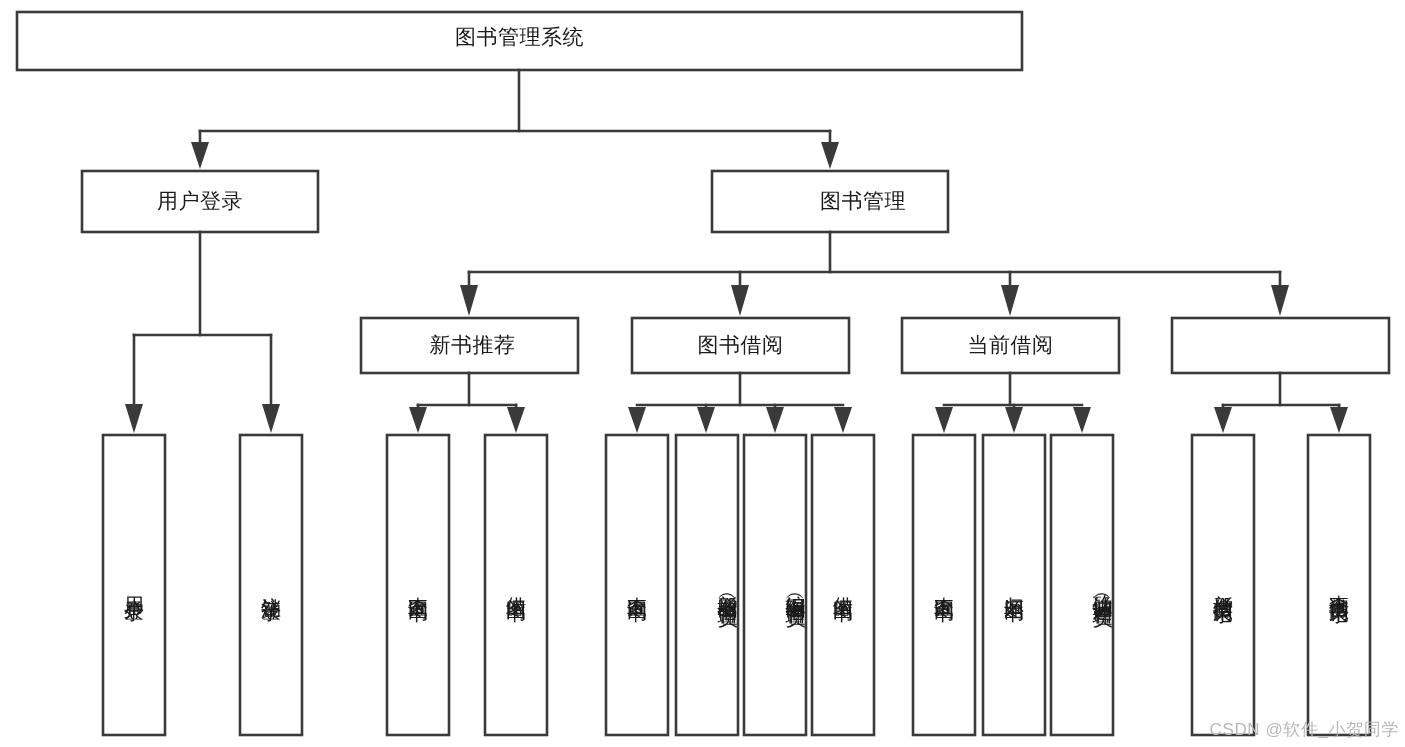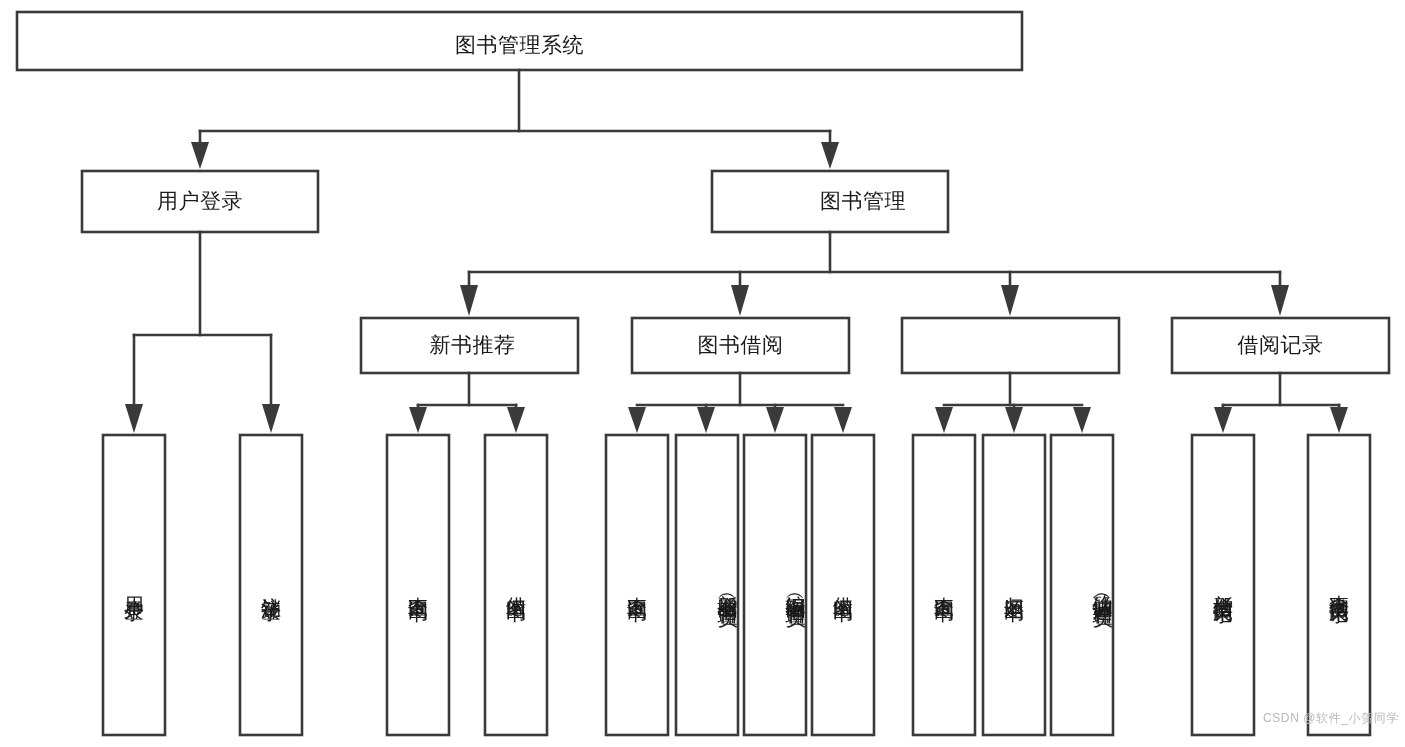--- a/index.html
+++ b/index.html
@@ -62,22 +62,22 @@
     letter-spacing: 2px;
     align-items: flex-start;
     justify-content: center;
   }
   .node-label.vertical.mid {
     align-items: center;
   }
   .watermark {
     position: absolute;
     right: 6px;
-    bottom: 20px;
-    font-size: 12px;
+    bottom: 6px;
+    font-size: 17px;
     color: #b8b8b8;
     letter-spacing: 0.6px;
     white-space: nowrap;
   }
 </style>
 </head>
 <body>
 
 <div id="diagram-root">
 
@@ -163,28 +163,28 @@
     <path class="connector" d="M 1014 405 L 1014 410"></path>
 
     <path class="connector" d="M 1280 373 L 1280 405"></path>
     <path class="connector" d="M 1223 405 L 1339 405"></path>
     <path class="connector" d="M 1223 405 L 1223 412"></path>
     <path class="connector" d="M 1339 405 L 1339 412"></path>
     <polygon class="arrow-head" points="1214,407 1232,407 1223,433"></polygon>
     <polygon class="arrow-head" points="1330,407 1348,407 1339,433"></polygon>
   </svg>
 
-  <div class="node-label horizontal" style="left:17px; top:16px; width:1005px; height:58px;">图书管理系统</div>
+  <div class="node-label horizontal" style="left:17px; top:8px; width:1005px; height:58px;">图书管理系统</div>
 
   <div class="node-label horizontal" style="left:82px; top:171px; width:236px; height:61px;">用户登录</div>
   <div class="node-label horizontal" style="left:712px; top:171px; width:236px; height:61px;margin-left:33px;">图书管理</div>
 
   <div class="node-label horizontal" style="left:364px; top:318px; width:217px; height:55px;">新书推荐</div>
   <div class="node-label horizontal" style="left:632px; top:318px; width:217px; height:55px;">图书借阅</div>
-  <div class="node-label horizontal" style="left:1172px; top:318px; width:217px; height:55px;">借阅记录</div>
+  <div class="node-label horizontal" style="left:902px; top:318px; width:217px; height:55px;">当前借阅</div>
 
   <div class="node-label vertical mid" style="left:103px; top:435px; width:62px; height:300px;">用户登录</div>
   <div class="node-label vertical mid" style="left:240px; top:435px; width:62px; height:300px;">注销登录</div>
 
   <div class="node-label vertical mid" style="left:387px; top:435px; width:62px; height:300px;">查询图书</div>
   <div class="node-label vertical mid" style="left:485px; top:435px; width:62px; height:300px;">借阅图书</div>
 
   <div class="node-label vertical mid" style="left:606px; top:435px; width:62px; height:300px;">查询图书</div>
   <div class="node-label vertical" style="left:676px; top:441px; width:62px; height:294px;">新增图书（管理员）</div>
   <div class="node-label vertical" style="left:744px; top:441px; width:62px; height:294px;">编辑图书（管理员）</div>

